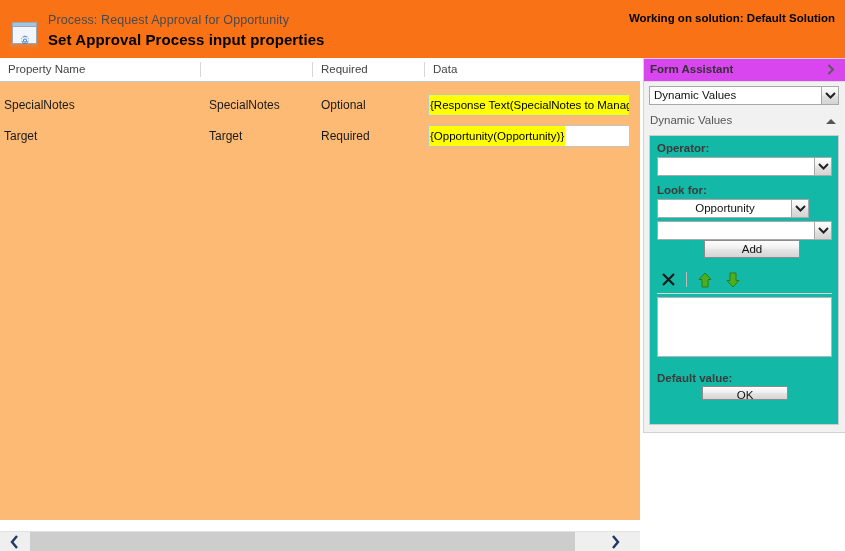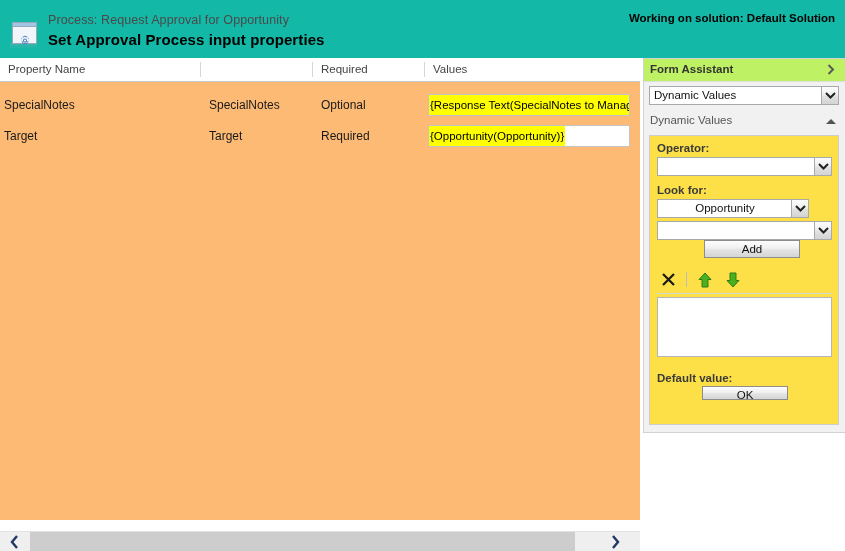--- a/index.html
+++ b/index.html
@@ -15,21 +15,21 @@
     color: #1a1a1a;
     overflow: hidden;
     position: relative;
   }
 
   
   #header {
     position: absolute;
     left: 0; top: 0;
     width: 845px; height: 58px;
-    background: #14b8a6;
+    background: #f97316;
   }
   #header-icon {
     position: absolute;
     left: 8px; top: 20px;
     width: 32px; height: 30px;
   }
   .icon-window {
     position: absolute;
     left: 4px; top: 2px;
     width: 25px; height: 22px;
@@ -158,21 +158,21 @@
     width: 202px;
     height: 375px;
     background: #f1f1f1;
     border: 1px solid #d2d2d2;
     border-right: none;
     box-sizing: border-box;
   }
   #fa-header {
     position: relative;
     height: 22px;
-    background: #bef264;
+    background: #d946ef;
     border-bottom: 1px solid #dddddd;
     padding-left: 47px;
   }
   #fa-title {
     position: absolute;
     left: 6px; top: 4px;
     font-size: 11.5px;
     font-weight: bold;
     color: #333333;
   }
@@ -234,21 +234,21 @@
     border-right: 5px solid transparent;
     border-bottom: 5px solid #555555;
     cursor: pointer;
   }
 
   #fa-body {
     position: absolute;
     left: 5px; top: 76px;
     width: 190px;
     height: 290px;
-    background: #fde047;
+    background: #14b8a6;
     border: 1px solid #cccccc;
     box-sizing: border-box;
   }
   .fld-label {
     position: absolute;
     left: 7px;
     font-size: 11.5px;
     font-weight: bold;
     color: #3a3a3a;
   }
@@ -380,21 +380,21 @@
 </div>
 
 <div id="grid">
 
   <div id="grid-header">
     <div class="gh-cell" style="left:0;width:200px;">Property Name</div>
     <div class="gh-sep" style="left:200px;"></div>
     <div class="gh-sep" style="left:312px;"></div>
     <div class="gh-cell" style="left:313px;width:110px;">Required</div>
     <div class="gh-sep" style="left:424px;"></div>
-    <div class="gh-cell" style="left:425px;width:214px;">Values</div>
+    <div class="gh-cell" style="left:425px;width:214px;">Data</div>
   </div>
 
   <div class="grid-row" style="margin-top:9px;">
     <div class="gr-cell" style="left:0;width:200px;">SpecialNotes</div>
     <div class="gr-cell" style="left:205px;width:105px;">SpecialNotes</div>
     <div class="gr-cell" style="left:317px;width:105px;">Optional</div>
     <div class="value-box">
       <span class="value-text">{Response Text(SpecialNotes to Manager)}</span>
     </div>
   </div>

